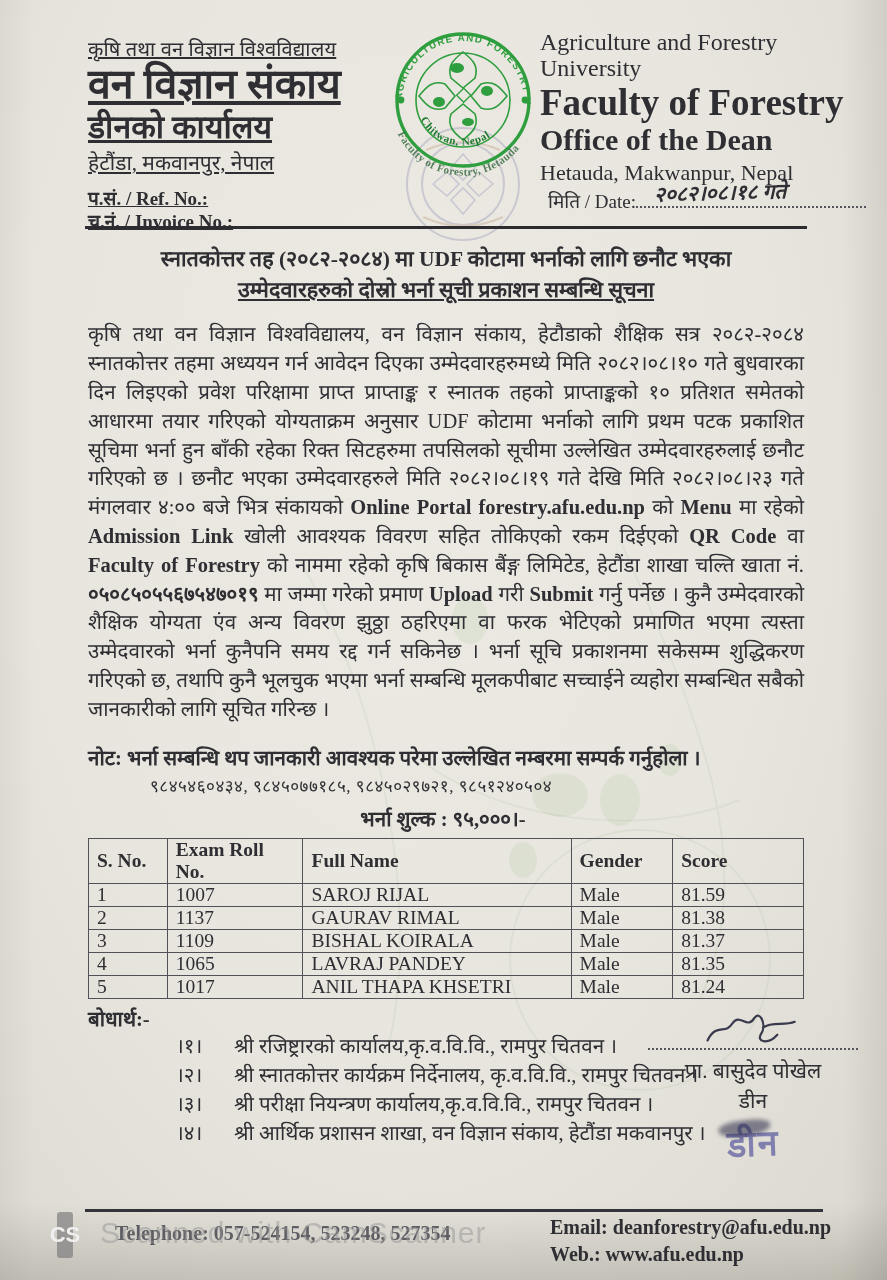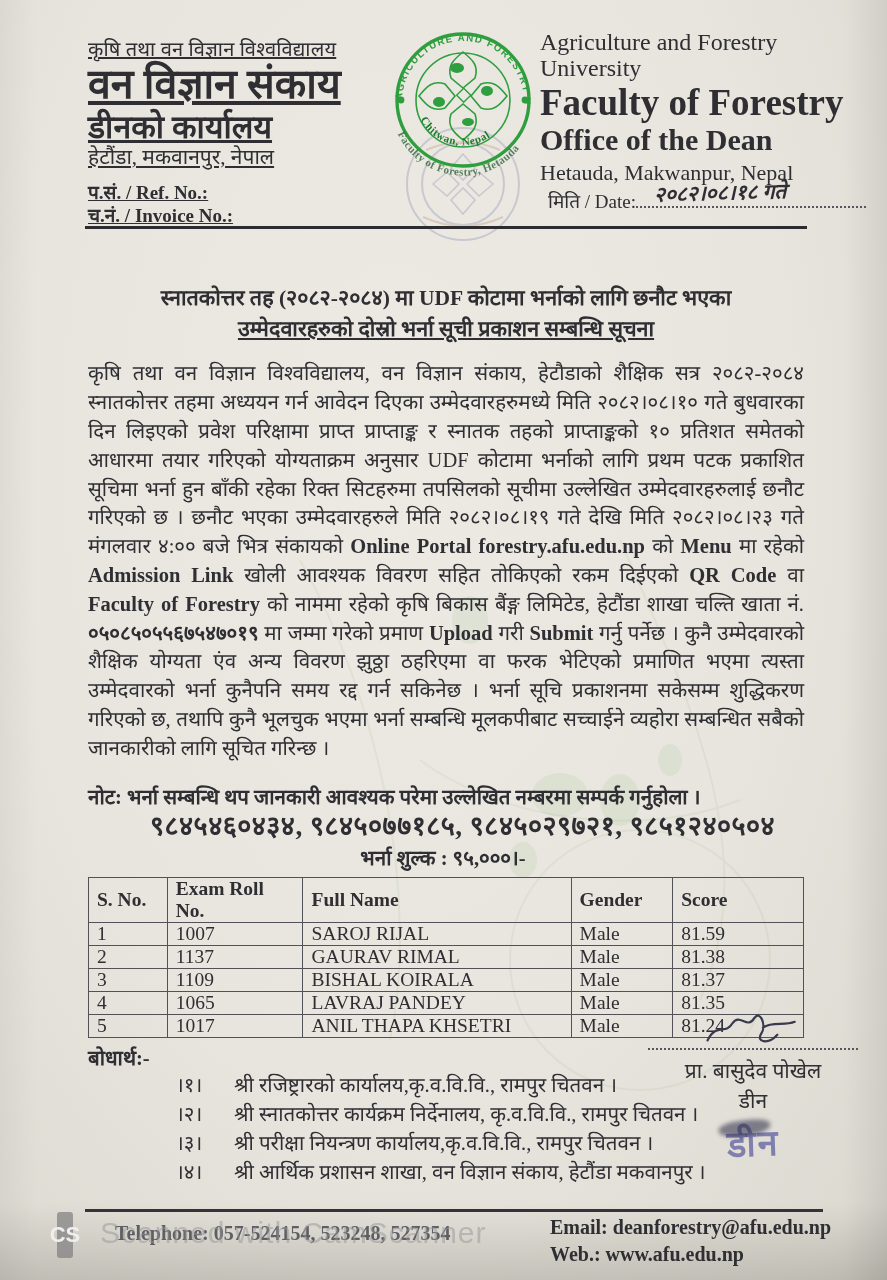--- a/index.html
+++ b/index.html
@@ -20,42 +20,42 @@
       linear-gradient(to bottom, rgba(0,0,0,0) 94%, rgba(60,55,45,.18) 100%),
       linear-gradient(to right, rgba(0,0,0,.04) 0%, rgba(0,0,0,0) 4%, rgba(0,0,0,0) 95%, rgba(0,0,0,.07) 100%),
       radial-gradient(ellipse at 45% 35%, #edeae3 0%, #e8e5de 55%, #ddDAD2 92%, #d5d2c9 100%);
   }
   .abs{position:absolute;}
   
   .hdr-left{left:88px;top:38px;width:300px;line-height:1.12;text-decoration:underline;}
   .hl1{font-size:20px;letter-spacing:.2px;}
   .hl2{font-size:41px;font-weight:bold;margin-top:2px;}
   .hl3{font-size:32px;font-weight:bold;margin-top:2px;}
-  .hl4{font-size:21px;}
+  .hl4{font-size:21px;margin-top:6px;}
   .hl5{font-size:19px;margin-top:12px;font-weight:600;}
   .hl6{font-size:19px;margin-top:2px;font-weight:600;}
   .hdr-right{left:540px;top:30px;width:330px;line-height:1.08;}
   .hr1{font-size:24px;}
   .hr2{font-size:37px;font-weight:bold;margin-top:1px;}
   .hr3{font-size:30px;font-weight:bold;margin-top:1px;}
   .hr4{font-size:22px;margin-top:5px;}
   .date-row{position:absolute;left:548px;top:188px;width:320px;font-size:19px;}
   .date-dots{display:inline-block;width:230px;border-bottom:2px dotted #55555c;height:18px;position:relative;}
   .date-val{position:absolute;left:18px;top:-10px;font-size:21px;font-weight:bold;transform:rotate(-1.5deg);white-space:nowrap;font-style:italic;}
   .hdr-divider{left:85px;top:226px;width:722px;height:0;border-top:3px solid #2b2b30;}
   
   .seal{left:378px;top:22px;width:170px;height:235px;}
   
   .content{position:absolute;left:88px;top:244px;width:716px;}
-  .title1{font-size:21.5px;font-weight:bold;text-align:center;line-height:1.45;margin-top:39px;}
+  .title1{font-size:21.5px;font-weight:bold;text-align:center;line-height:1.45;}
   .title2{font-size:21.5px;font-weight:bold;text-align:center;text-decoration:underline;line-height:1.45;}
   .para{margin-top:14px;font-size:20.5px;line-height:28.8px;text-align:justify;}
   .para .b{font-weight:bold;}
   .note{font-size:20.5px;line-height:28.8px;font-weight:bold;}
-  .phones{font-size:27px;line-height:28.8px;font-weight:700;padding-left:62px;letter-spacing:.5px;}
+  .phones{font-size:17px;line-height:28.8px;font-weight:400;padding-left:62px;letter-spacing:.5px;}
   .cand-head{margin-top:6px;font-size:20.5px;font-weight:bold;text-decoration:underline;}
   .fee{font-size:20.5px;font-weight:bold;text-align:center;margin-top:2px;padding-right:6px;}
   
   table.cands{border-collapse:collapse;width:100%;margin-top:6px;font-size:19.5px;}
   table.cands th,table.cands td{border:1.6px solid #515158;padding:0 8px;height:22px;text-align:left;font-weight:normal;vertical-align:middle;}
   table.cands th{font-weight:bold;}
   .c0{width:11%;} .c1{width:19%;} .c2{width:37.5%;} .c3{width:14.2%;} .c4{width:18.3%;}
   
   .cc-head{margin-top:5px;font-size:20.5px;font-weight:bold;}
   .cc-item{display:flex;font-size:20.5px;line-height:29px;}

